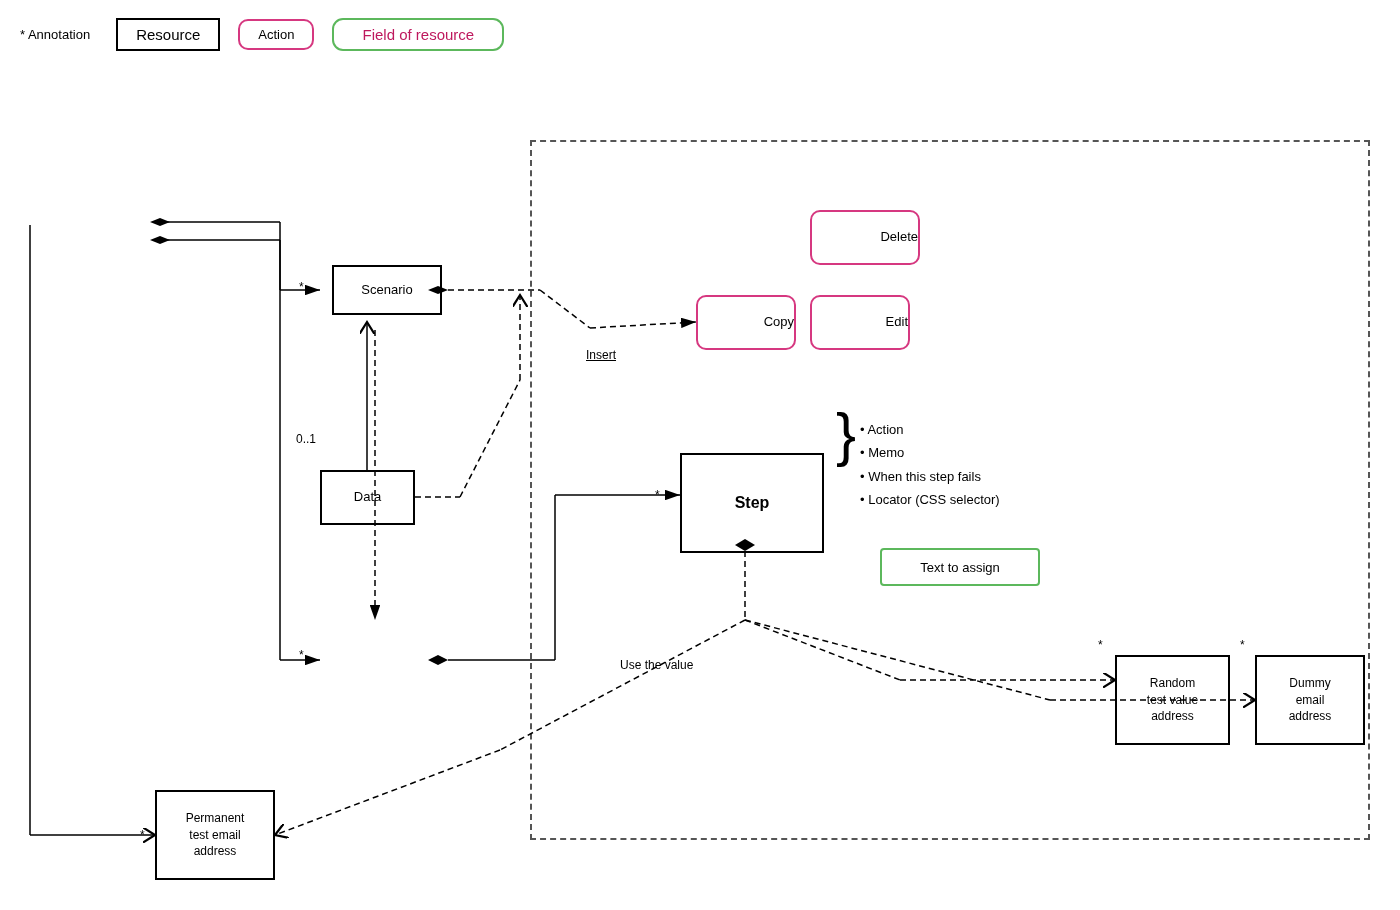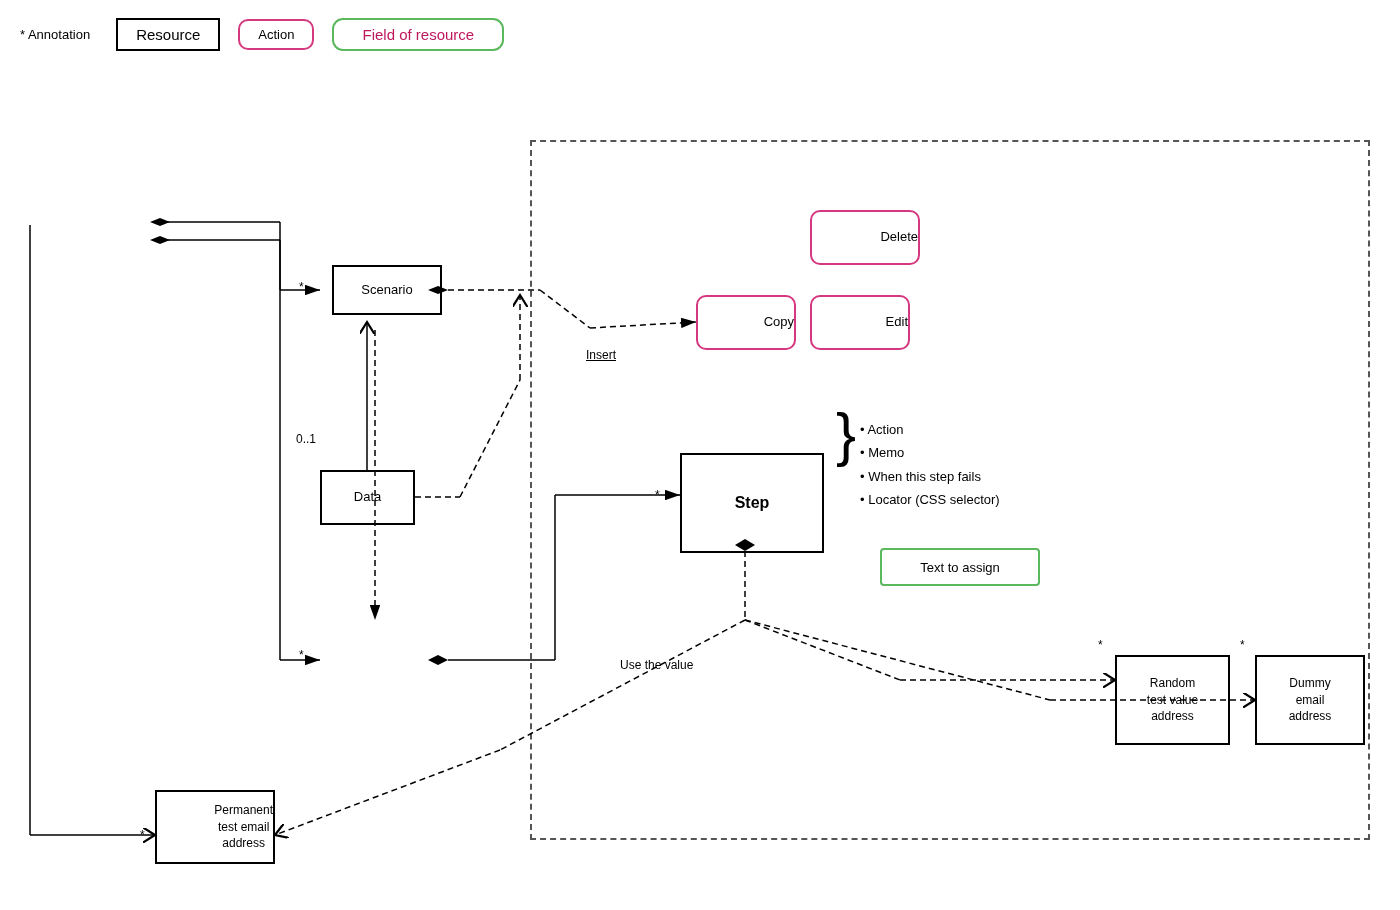--- a/index.html
+++ b/index.html
@@ -171,21 +171,21 @@
 
   <div class="uml-box" style="left:320px; top:470px; width:95px; height:55px;">
     <span>Data</span>
   </div>
 
 
   <div class="uml-box" style="left:680px; top:445px; width:144px; height:100px; font-size:16px; font-weight:bold;margin-top:8px;">
     <span>Step</span>
   </div>
 
-  <div class="uml-box" style="left:155px; top:790px; width:120px; height:74px; font-size:12px;justify-content:flex-end;">
+  <div class="uml-box" style="left:155px; top:790px; width:120px; height:90px; font-size:12px;">
     <span style="white-space:pre-line; text-align:center;">Permanent
 test email
 address</span>
   </div>
 
   <div class="uml-box" style="left:1115px; top:655px; width:115px; height:90px; font-size:12px;">
     <span style="white-space:pre-line; text-align:center;">Random
 test value
 address</span>
   </div>

